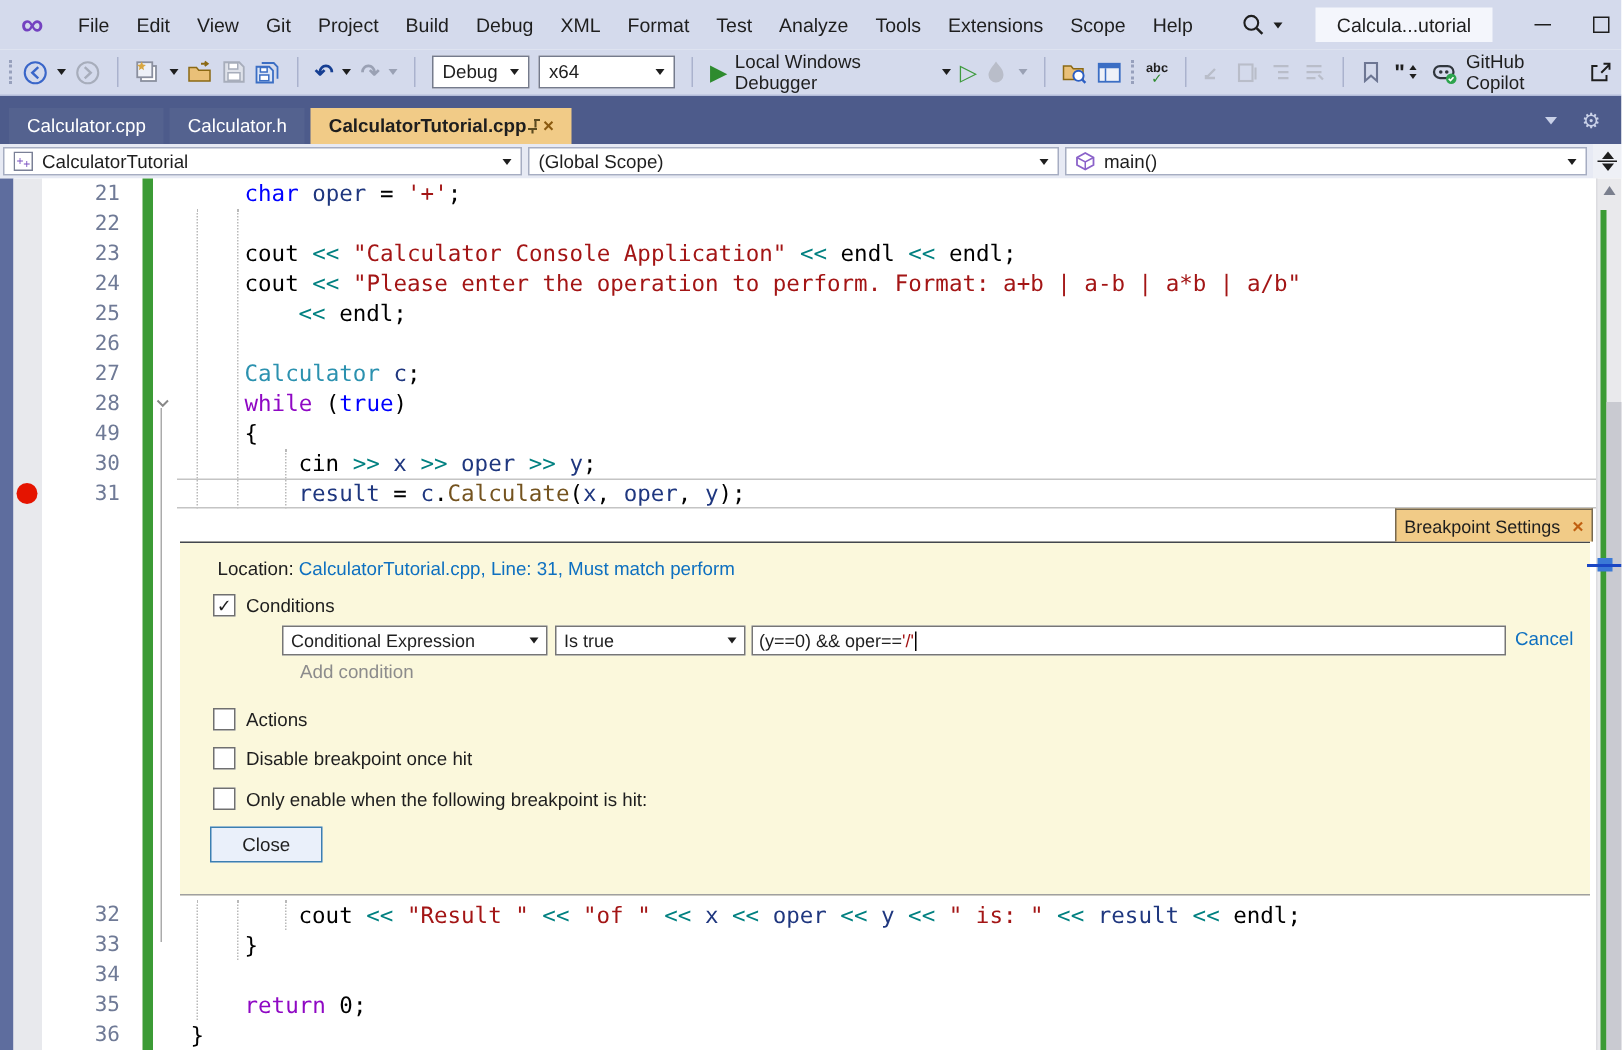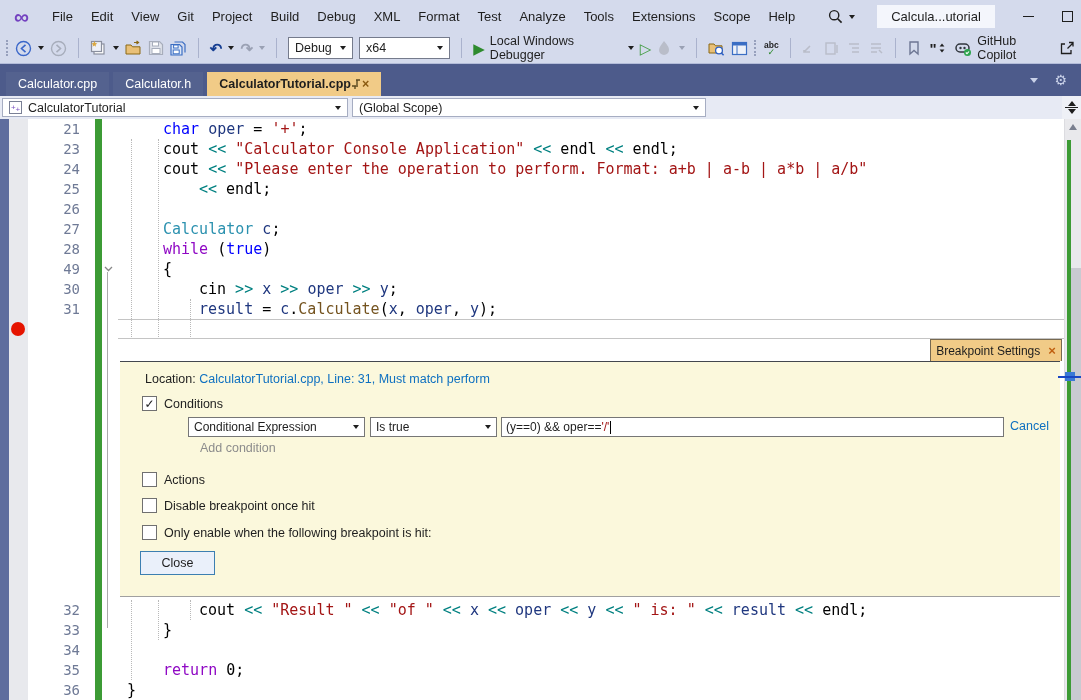--- a/index.html
+++ b/index.html
@@ -336,20 +336,30 @@
           <text x="6.5" y="11" font-size="8" fill="#7b52c1" font-family="sans-serif">+</text>
         </svg>
     </span>
     <span>CalculatorTutorial</span>
     <span class="caret"></span>
   </div>
   <div class="nav-combo" style="left:352px;width:354px;">
     <span>(Global Scope)</span>
     <span class="caret"></span>
   </div>
+  <div class="nav-combo" style="left:710px;width:348px;">
+    <span>
+      <svg width="13" height="13" viewBox="0 0 13 13">
+          <path d="M6.5 1 L12 4 V9 L6.5 12 L1 9 V4 Z" fill="none" stroke="#8b62c9" stroke-width="1.2"></path>
+          <path d="M1 4 L6.5 7 L12 4 M6.5 7 V12" fill="none" stroke="#8b62c9" stroke-width="1"></path>
+        </svg>
+    </span>
+    <span>main()</span>
+    <span class="caret"></span>
+  </div>
   <div id="splitter-btn">
     <span class="tri-up"></span>
     <span class="hline"></span>
     <span class="tri-dn"></span>
   </div>
 </div>
 
 <div class="abs" id="editor">
   <div class="abs" id="left-strip"></div>
   <div class="abs" id="bp-margin"></div>
@@ -359,20 +369,21 @@
   <div class="abs iguide" style="left:131px;top:20px;height:200px;"></div>
   <div class="abs iguide" style="left:158px;top:20px;height:200px;"></div>
   <div class="abs iguide" style="left:190px;top:180px;height:40px;"></div>
   <div class="abs iguide" style="left:131px;top:481px;height:80px;"></div>
   <div class="abs iguide" style="left:158px;top:481px;height:40px;"></div>
   <div class="abs iguide" style="left:190px;top:481px;height:20px;"></div>
 
   <div class="abs" id="bp-line-box"></div>
   <div class="abs code-block" id="code-top" style="top:0;">
       <div class="code-row"><span class="ln">21</span><span class="code-text" style="padding-left: 36px;"><span class="tok-kw">char</span><span class="tok-pl"> </span><span class="tok-var">oper</span><span class="tok-pl"> = </span><span class="tok-str">'+'</span><span class="tok-pl">;</span></span></div>
+      <div class="code-row"><span class="ln">22</span><span class="code-text" style="padding-left: 0px;"></span></div>
       <div class="code-row"><span class="ln">23</span><span class="code-text" style="padding-left: 36px;"><span class="tok-pl">cout</span><span class="tok-op"> &lt;&lt; </span><span class="tok-str">"Calculator Console Application"</span><span class="tok-op"> &lt;&lt; </span><span class="tok-pl">endl</span><span class="tok-op"> &lt;&lt; </span><span class="tok-pl">endl</span><span class="tok-pl">;</span></span></div>
       <div class="code-row"><span class="ln">24</span><span class="code-text" style="padding-left: 36px;"><span class="tok-pl">cout</span><span class="tok-op"> &lt;&lt; </span><span class="tok-str">"Please enter the operation to perform. Format: a+b | a-b | a*b | a/b"</span></span></div>
       <div class="code-row"><span class="ln">25</span><span class="code-text" style="padding-left: 72px;"><span class="tok-op">&lt;&lt; </span><span class="tok-pl">endl;</span></span></div>
       <div class="code-row"><span class="ln">26</span><span class="code-text" style="padding-left: 0px;"></span></div>
       <div class="code-row"><span class="ln">27</span><span class="code-text" style="padding-left: 36px;"><span class="tok-cls">Calculator</span><span class="tok-pl"> </span><span class="tok-var">c</span><span class="tok-pl">;</span></span></div>
       <div class="code-row"><span class="ln">28</span><span class="code-text" style="padding-left: 36px;"><span class="tok-ctrl">while</span><span class="tok-pl"> (</span><span class="tok-kw">true</span><span class="tok-pl">)</span></span></div>
       <div class="code-row"><span class="ln">49</span><span class="code-text" style="padding-left: 36px;"><span class="tok-pl">{</span></span></div>
       <div class="code-row"><span class="ln">30</span><span class="code-text" style="padding-left: 72px;"><span class="tok-pl">cin</span><span class="tok-op"> &gt;&gt; </span><span class="tok-var">x</span><span class="tok-op"> &gt;&gt; </span><span class="tok-var">oper</span><span class="tok-op"> &gt;&gt; </span><span class="tok-var">y</span><span class="tok-pl">;</span></span></div>
       <div class="code-row"><span class="ln">31</span><span class="code-text" style="padding-left: 72px;"><span class="tok-var">result</span><span class="tok-pl"> = </span><span class="tok-var">c</span><span class="tok-pl">.</span><span class="tok-fn">Calculate</span><span class="tok-pl">(</span><span class="tok-var">x</span><span class="tok-pl">, </span><span class="tok-var">oper</span><span class="tok-pl">, </span><span class="tok-var">y</span><span class="tok-pl">);</span></span></div>
     </div>

